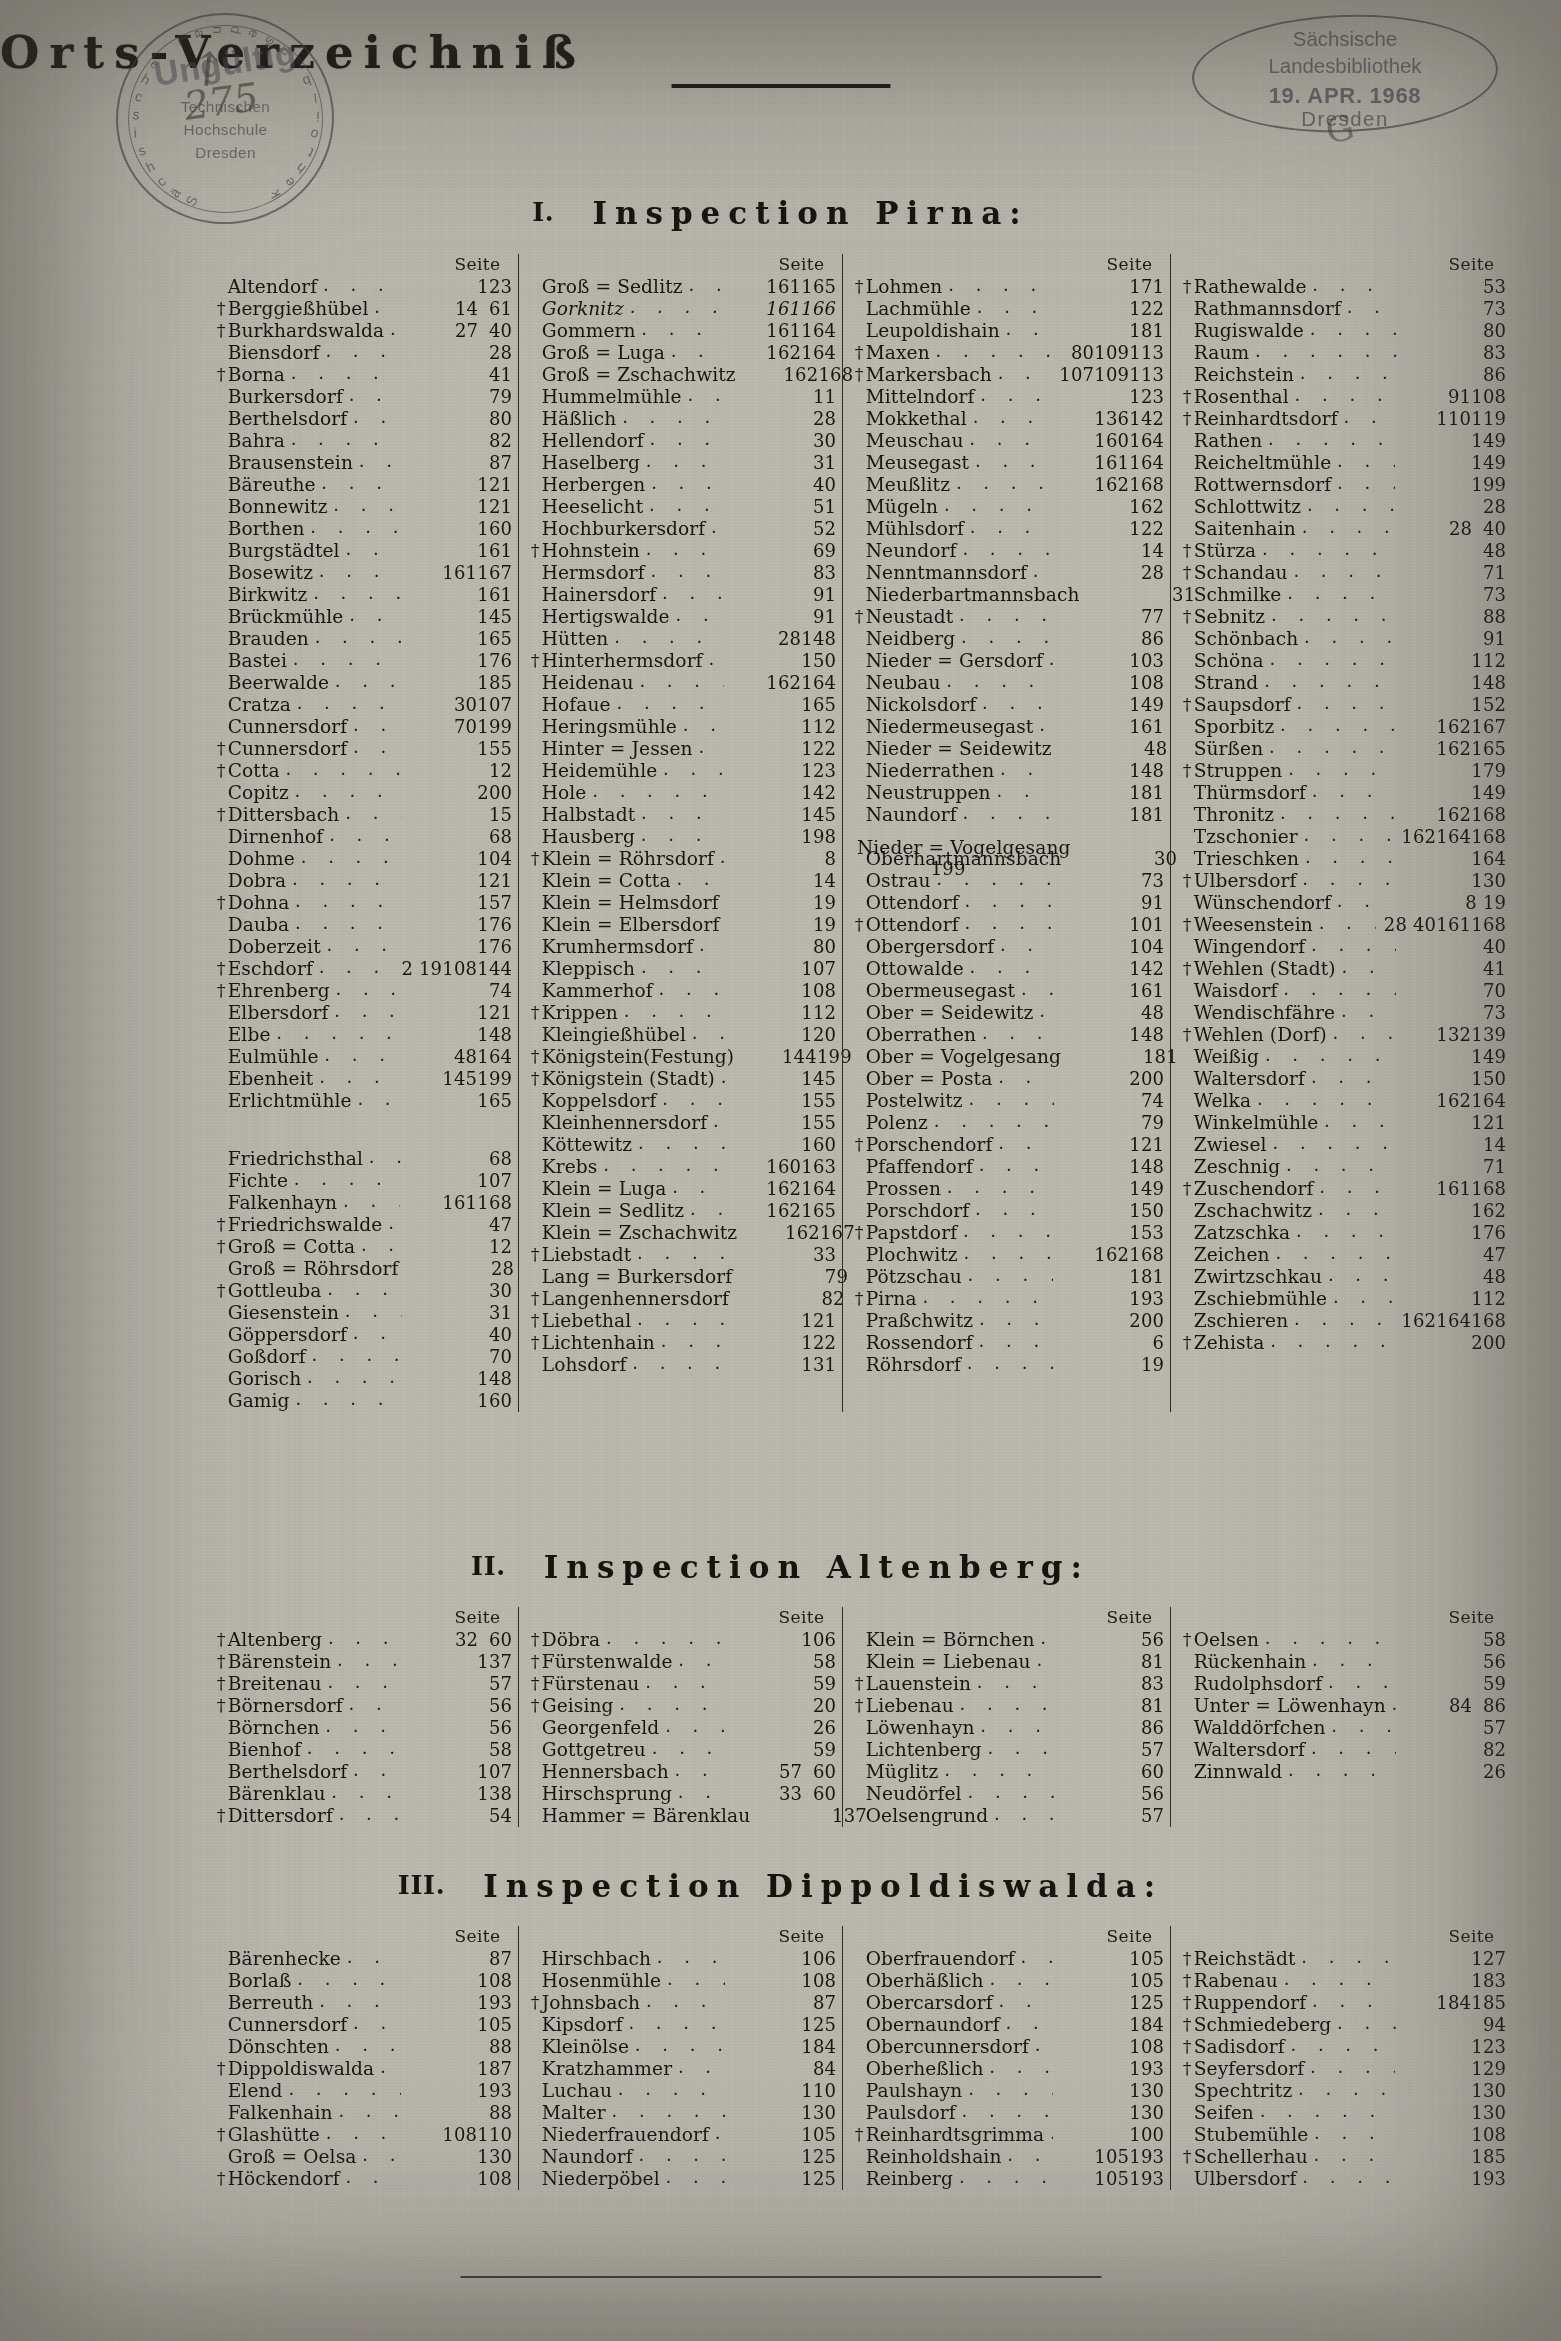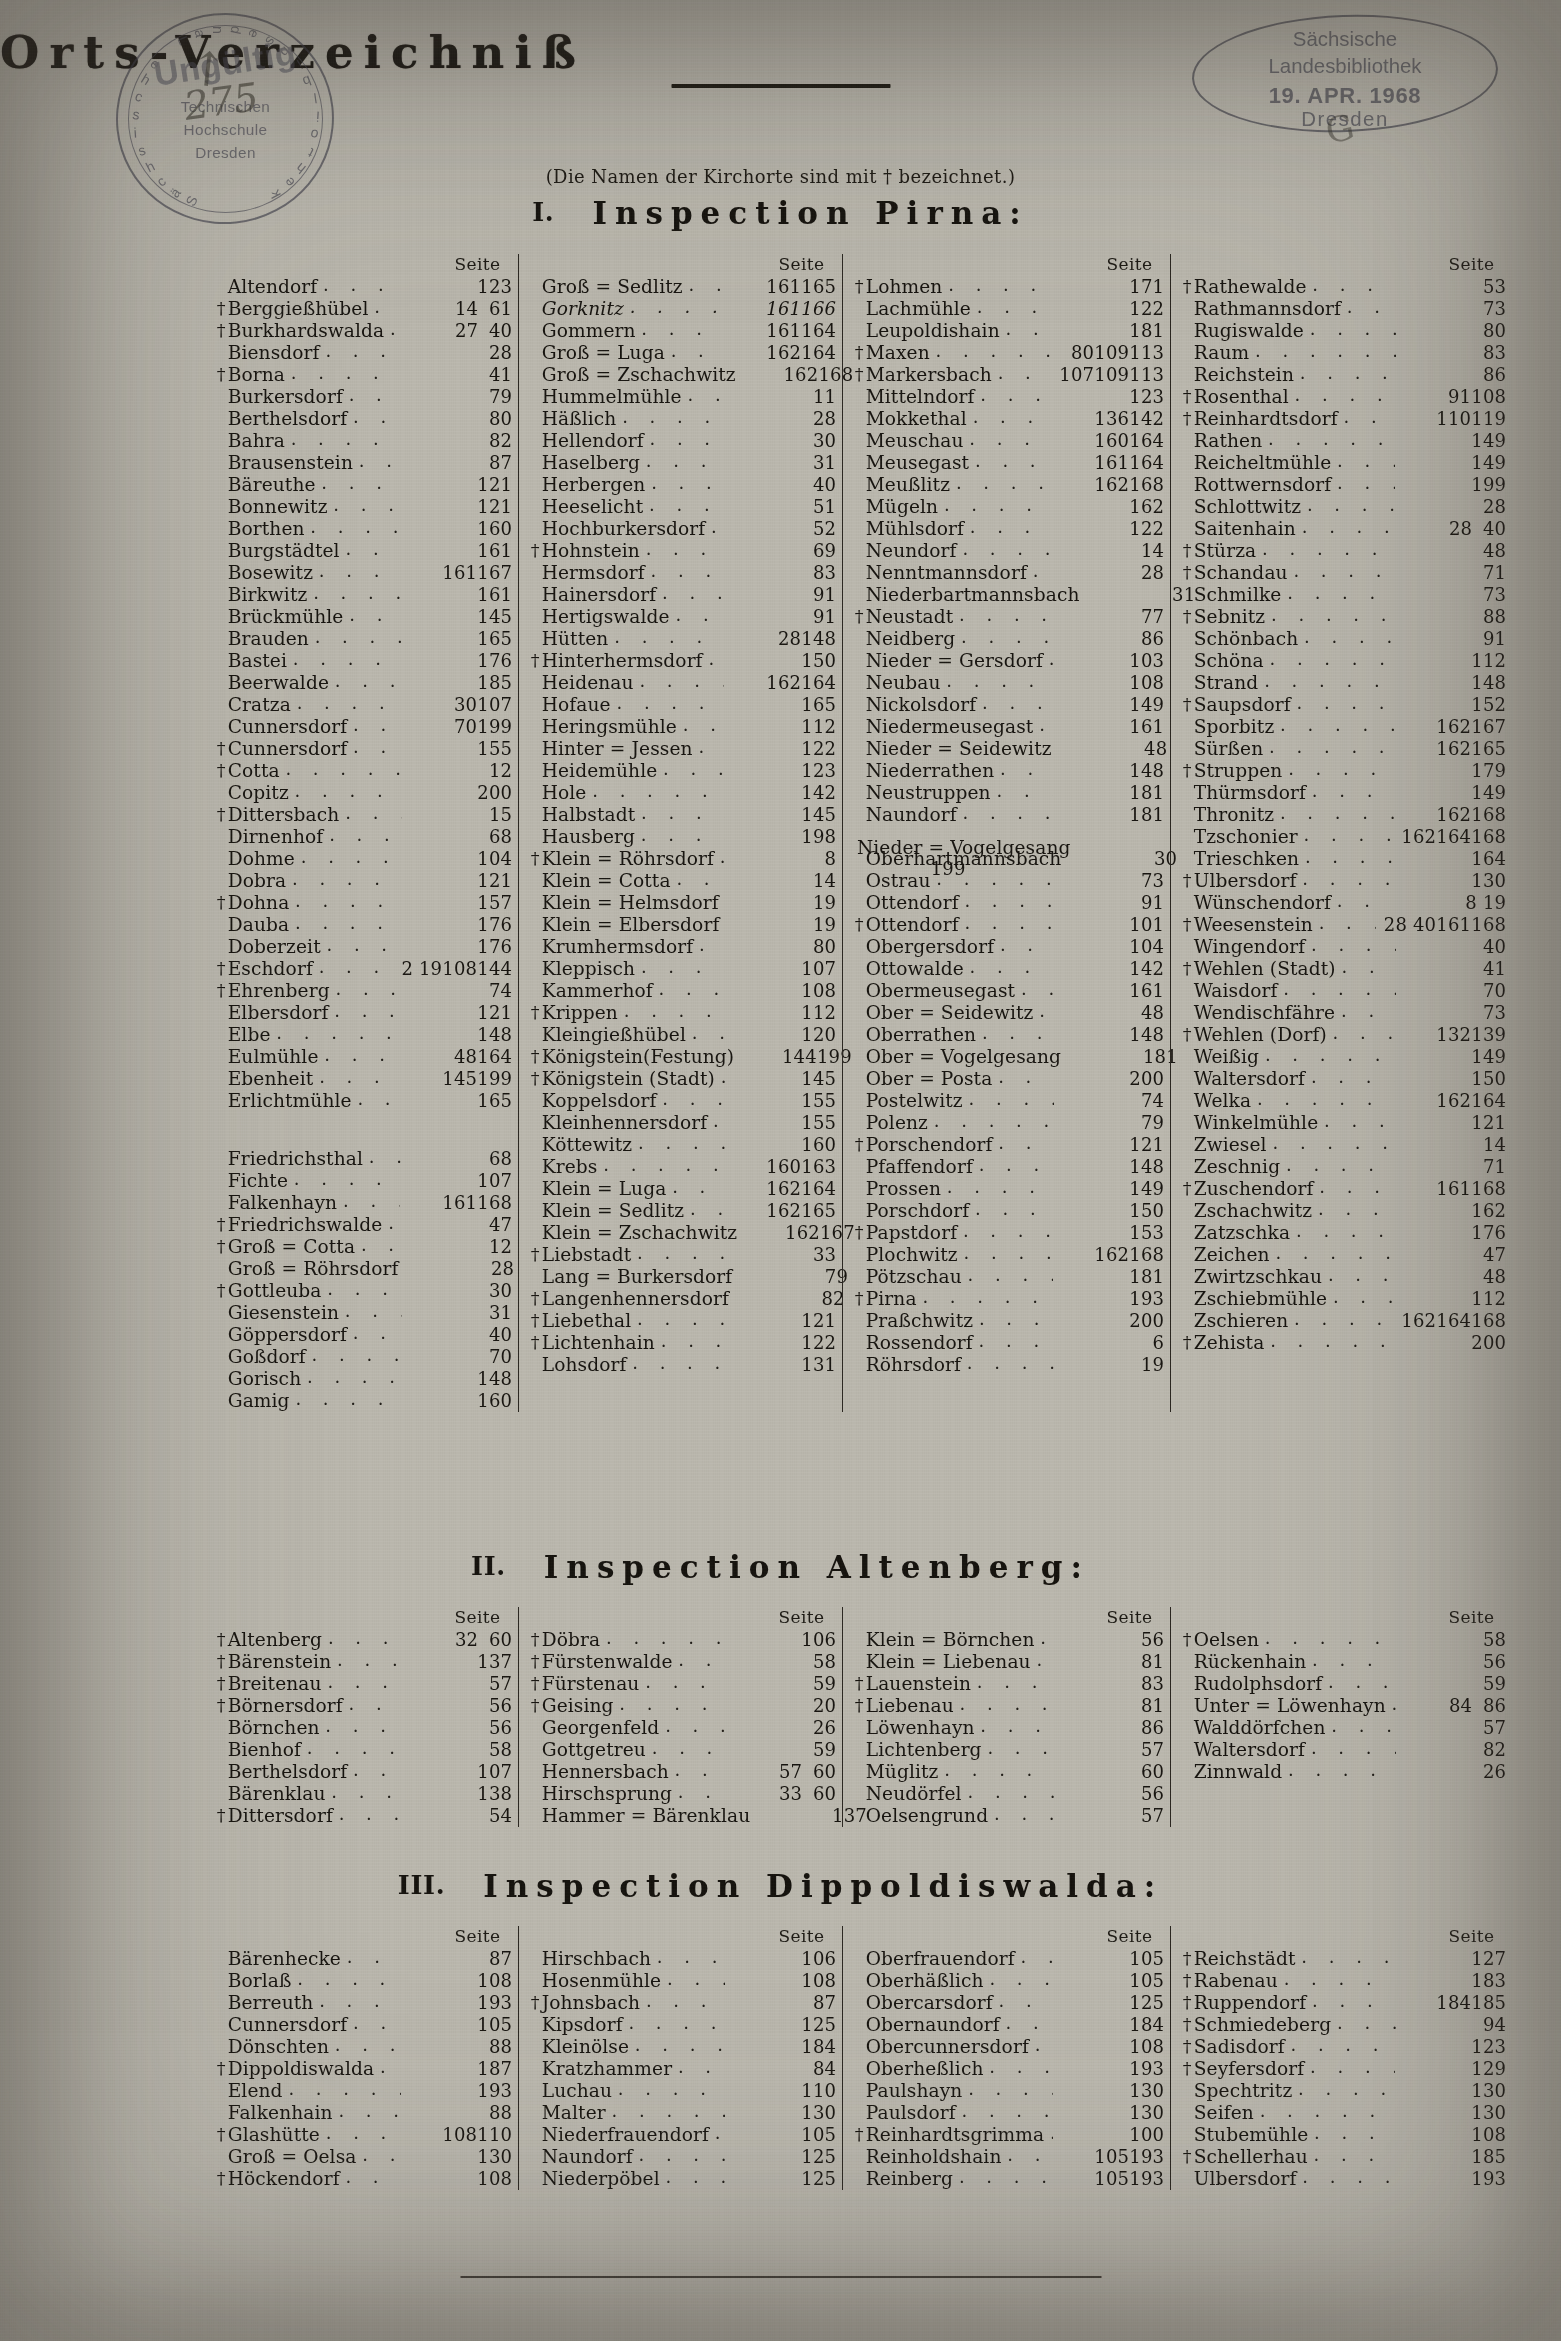--- a/index.html
+++ b/index.html
@@ -187,21 +187,20 @@
   .pencil-g{left:1326px;top:109px;font-size:35px;transform:rotate(-12deg);opacity:.5;}
 </style>
 </head>
 <body>
 
 <div id="paper"></div>
 <div id="sheet">
 
   <div class="title">Orts-Verzeichniß</div>
   <div class="title-rule"></div>
-  <div class="subtitle">(Die Namen der Kirchorte sind mit † bezeichnet.)</div>
 
   <div class="stamp stamp-left">
     <div class="ring"></div>
     <div class="ring2"></div>
     <div class="arc" id="arcHost">
         <span style="transform: rotate(-152deg) translate(0px, -93px) rotate(90deg);">S</span>
         <span style="transform: rotate(-140.308deg) translate(0px, -93px) rotate(90deg);">ä</span>
         <span style="transform: rotate(-128.615deg) translate(0px, -93px) rotate(90deg);">c</span>
         <span style="transform: rotate(-116.923deg) translate(0px, -93px) rotate(90deg);">h</span>
         <span style="transform: rotate(-105.231deg) translate(0px, -93px) rotate(90deg);">s</span>

